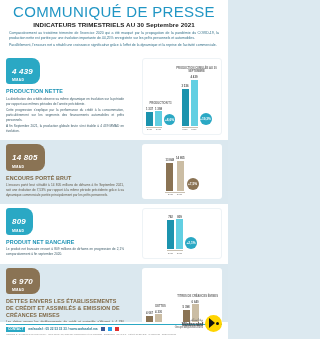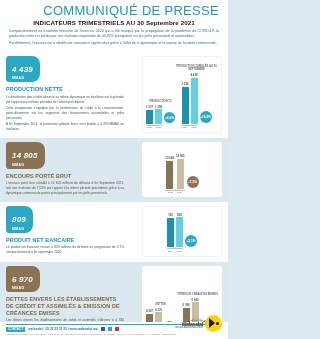--- a/index.html
+++ b/index.html
@@ -8,21 +8,21 @@
     font-family: "Liberation Sans", sans-serif;
     background:#dce9f0;
     color:#2b2b2b;
     overflow:hidden;
   }
   #page { position:relative; width:228px; height:339px; background:#dbe8ef; }
 
   
   .header { background:#ffffff; padding:3px 9px 4px 9px; }
   .h-title {
-    text-align:right; color:#2196c4; font-size:13px;
+    text-align:center; color:#2196c4; font-size:15px;
     letter-spacing:.3px; font-weight:400;
   }
   .h-sub {
     text-align:center; color:#1b1b1b; font-size:6.2px;
     font-weight:bold; margin-top:1px; letter-spacing:.1px;
   }
   .h-body { margin-top:3px; color:#2f6d86; font-size:3.5px; line-height:1.5; text-align:justify; }
   .h-body p { margin-bottom:1.5px; }
 
   

